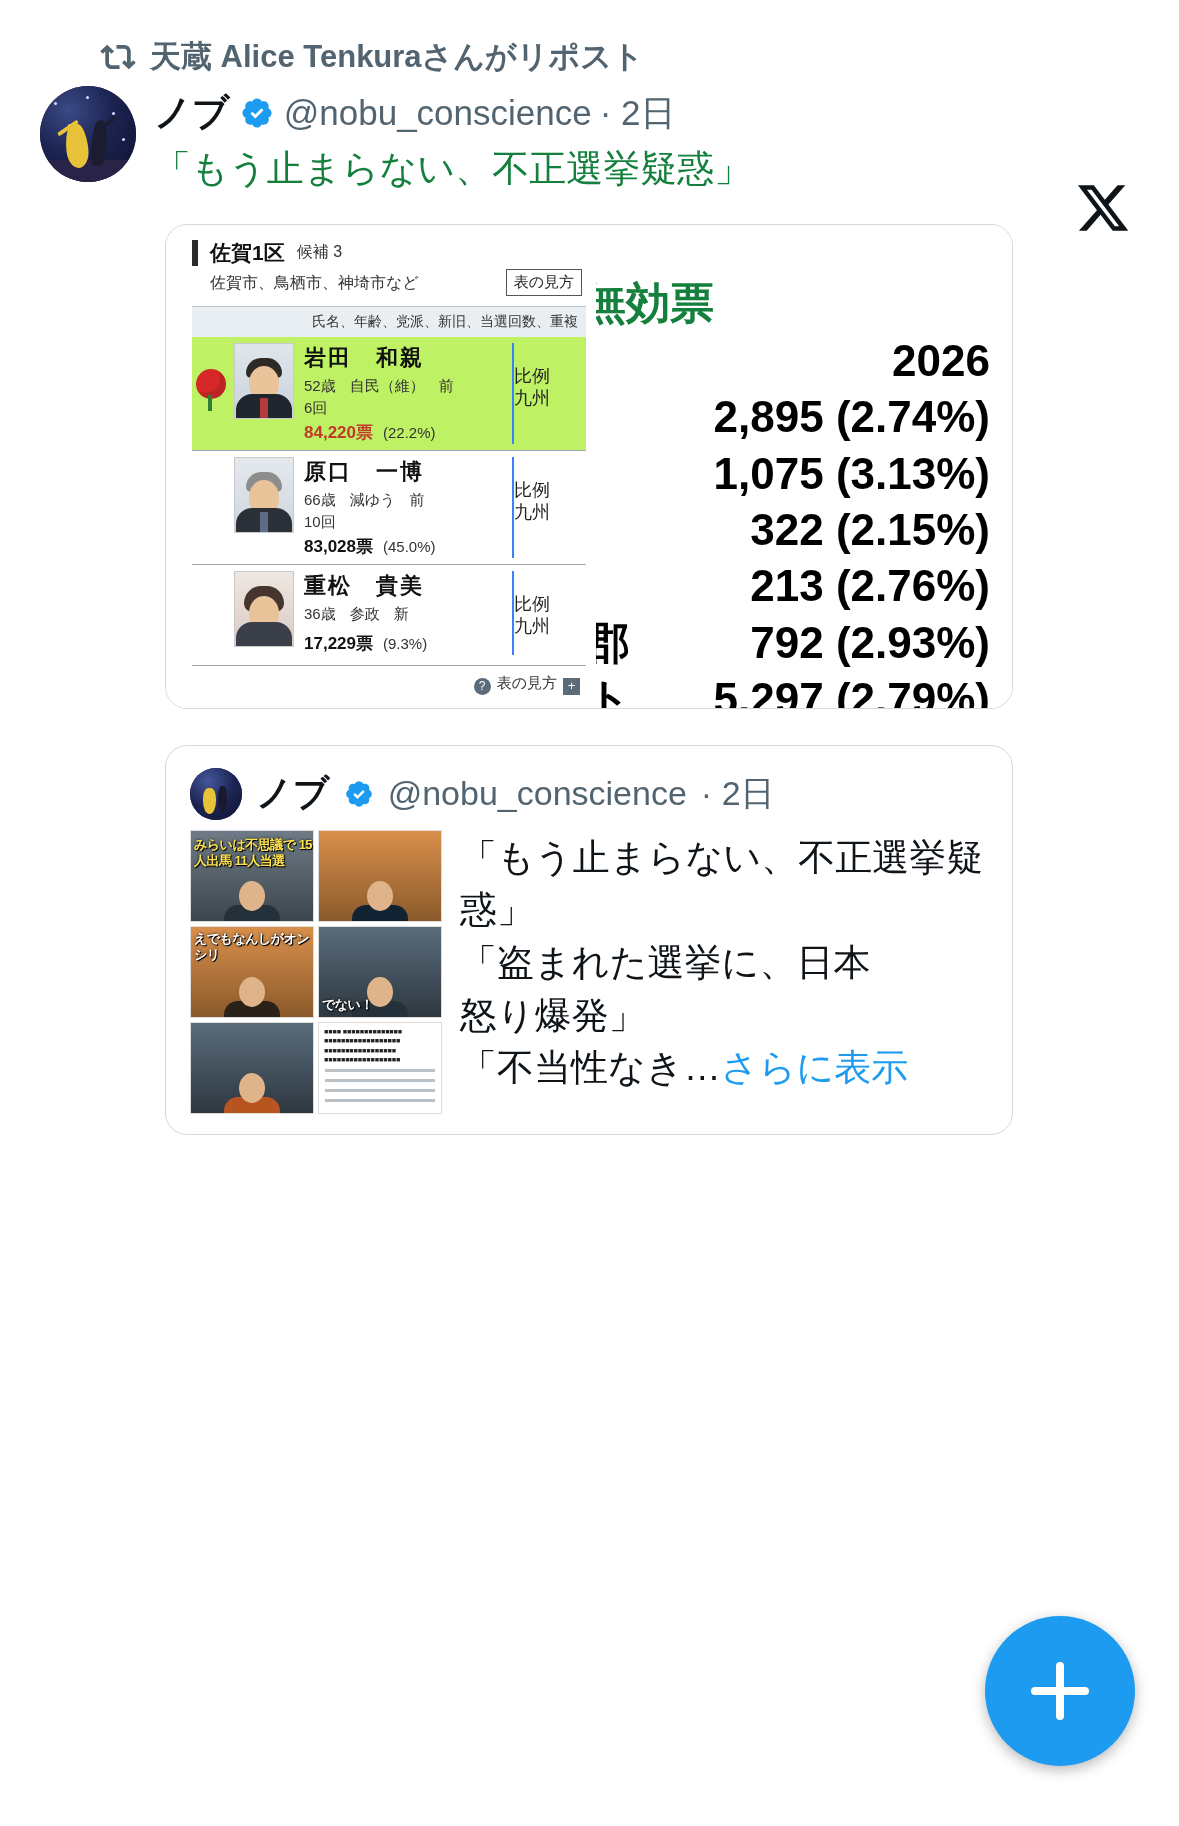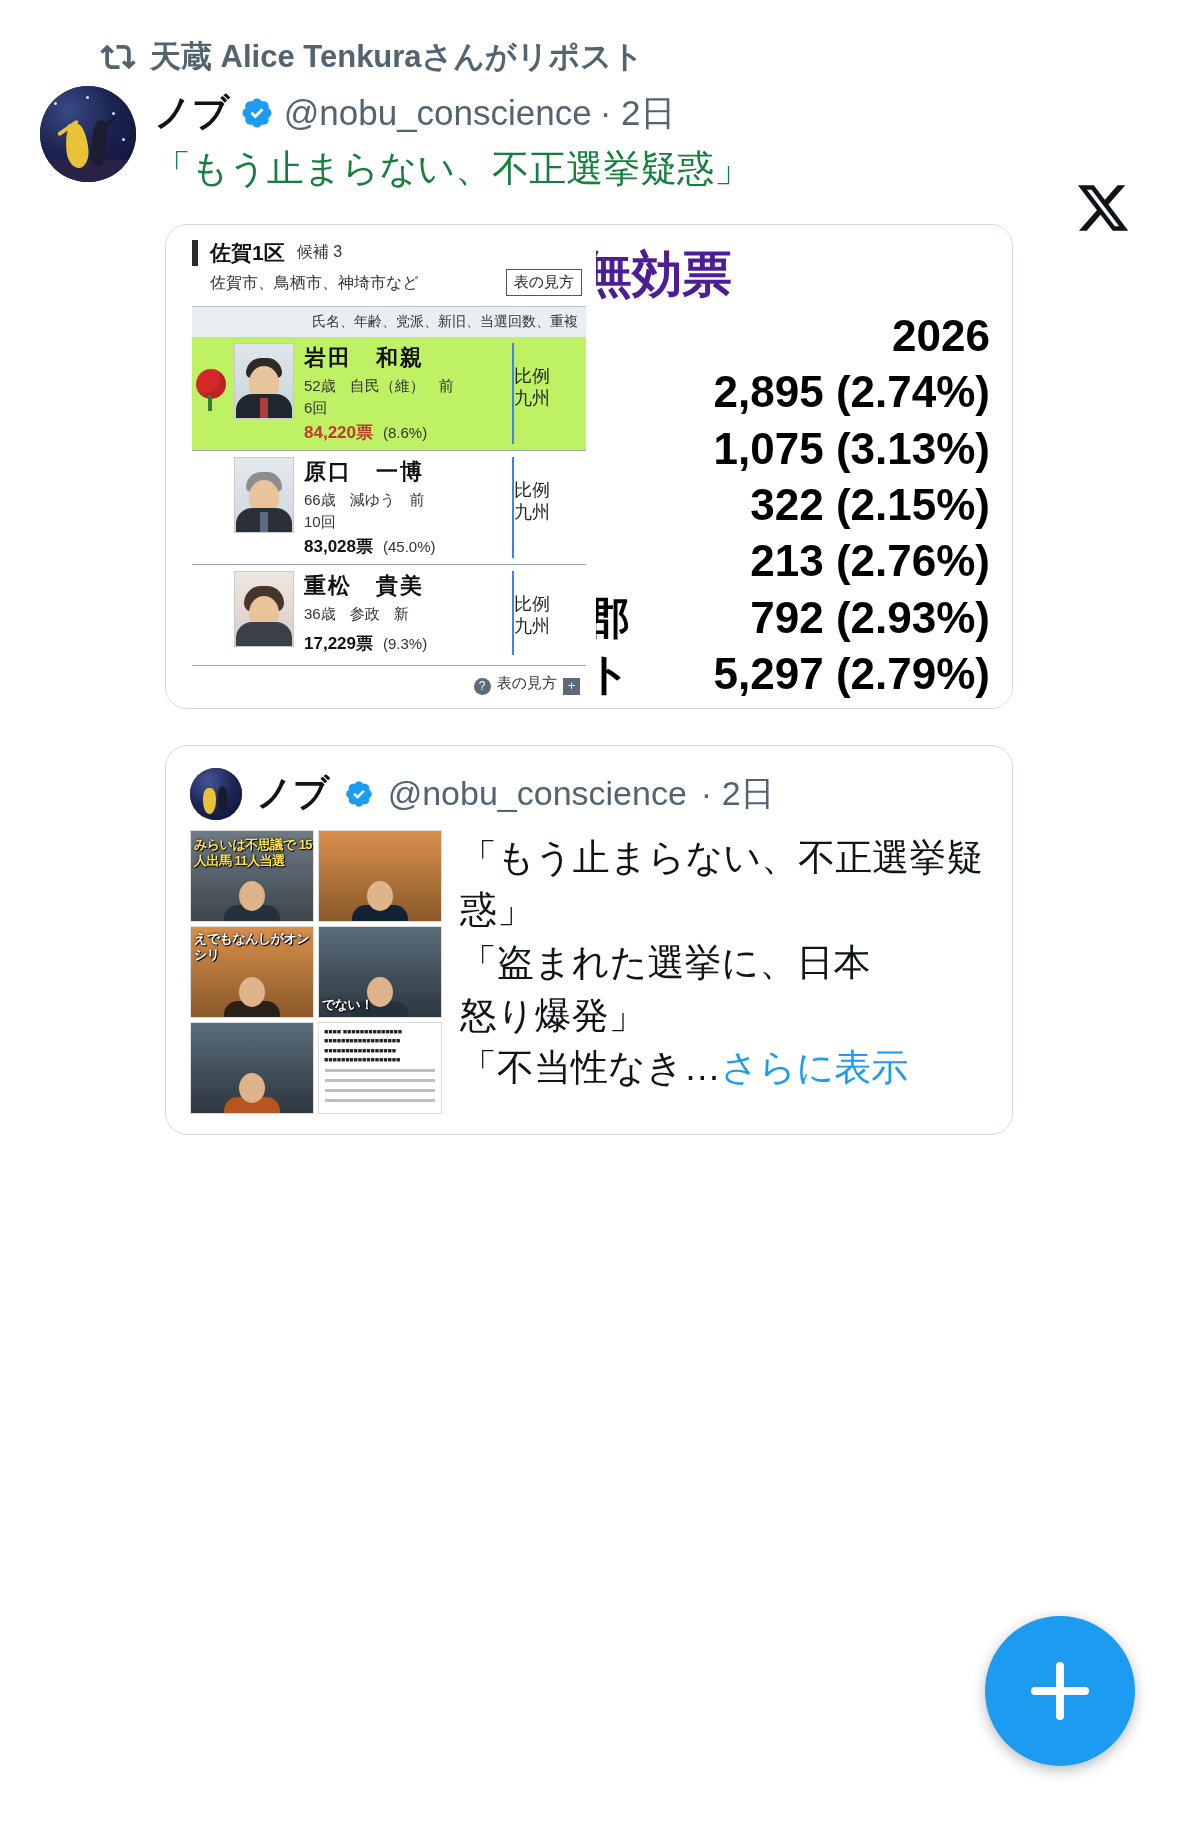--- a/index.html
+++ b/index.html
@@ -347,26 +347,27 @@
   
   .invalid-pane {
     position: absolute;
     left: 430px; top: 0;
     right: 0; bottom: 0;
     background: #ffffff;
     padding: 16px 16px 10px 0;
     overflow: hidden;
   }
   .invalid-title {
-    font-size: 50px;
-    font-weight: bold;
-    color: #4c1d95;
+    font-size: 44px;
+    font-weight: bold;
+    color: #15803d;
     text-align: left;
     margin-left: -14px;
     white-space: nowrap;
+    margin-top: 33px;
   }
   .inv-row {
     font-size: 44px;
     font-weight: bold;
     color: #000;
     text-align: right;
     line-height: 1.28;
     white-space: nowrap;
     padding-right: 6px;
   }
@@ -579,21 +580,21 @@
           <div class="body"></div>
           <div class="tie"></div>
       </div>
       <div class="cand-info">
         <div class="cand-name">岩田　和親</div>
         <div class="cand-meta">
           <span>52歳</span><span class="sp"></span><span>自民（維）</span><span class="sp"></span><span>前</span>
         </div>
         <div class="cand-term">6回</div>
         <div class="cand-votes red">
-          <span>84,220票</span><span class="pct">(8.6%)</span>
+          <span>84,220票</span><span class="pct">(22.2%)</span>
         </div>
       </div>
       <div class="hirei">比例<br>九州</div>
     </div>
 
     <div class="cand-row">
       <div class="rose"></div>
       <div class="headshot">
         <div class="bg" style="background:linear-gradient(180deg,#e4e9ee 0%,#cdd6dd 100%)"></div>
         <div class="hair" style="background:#8d8d8d"></div>

